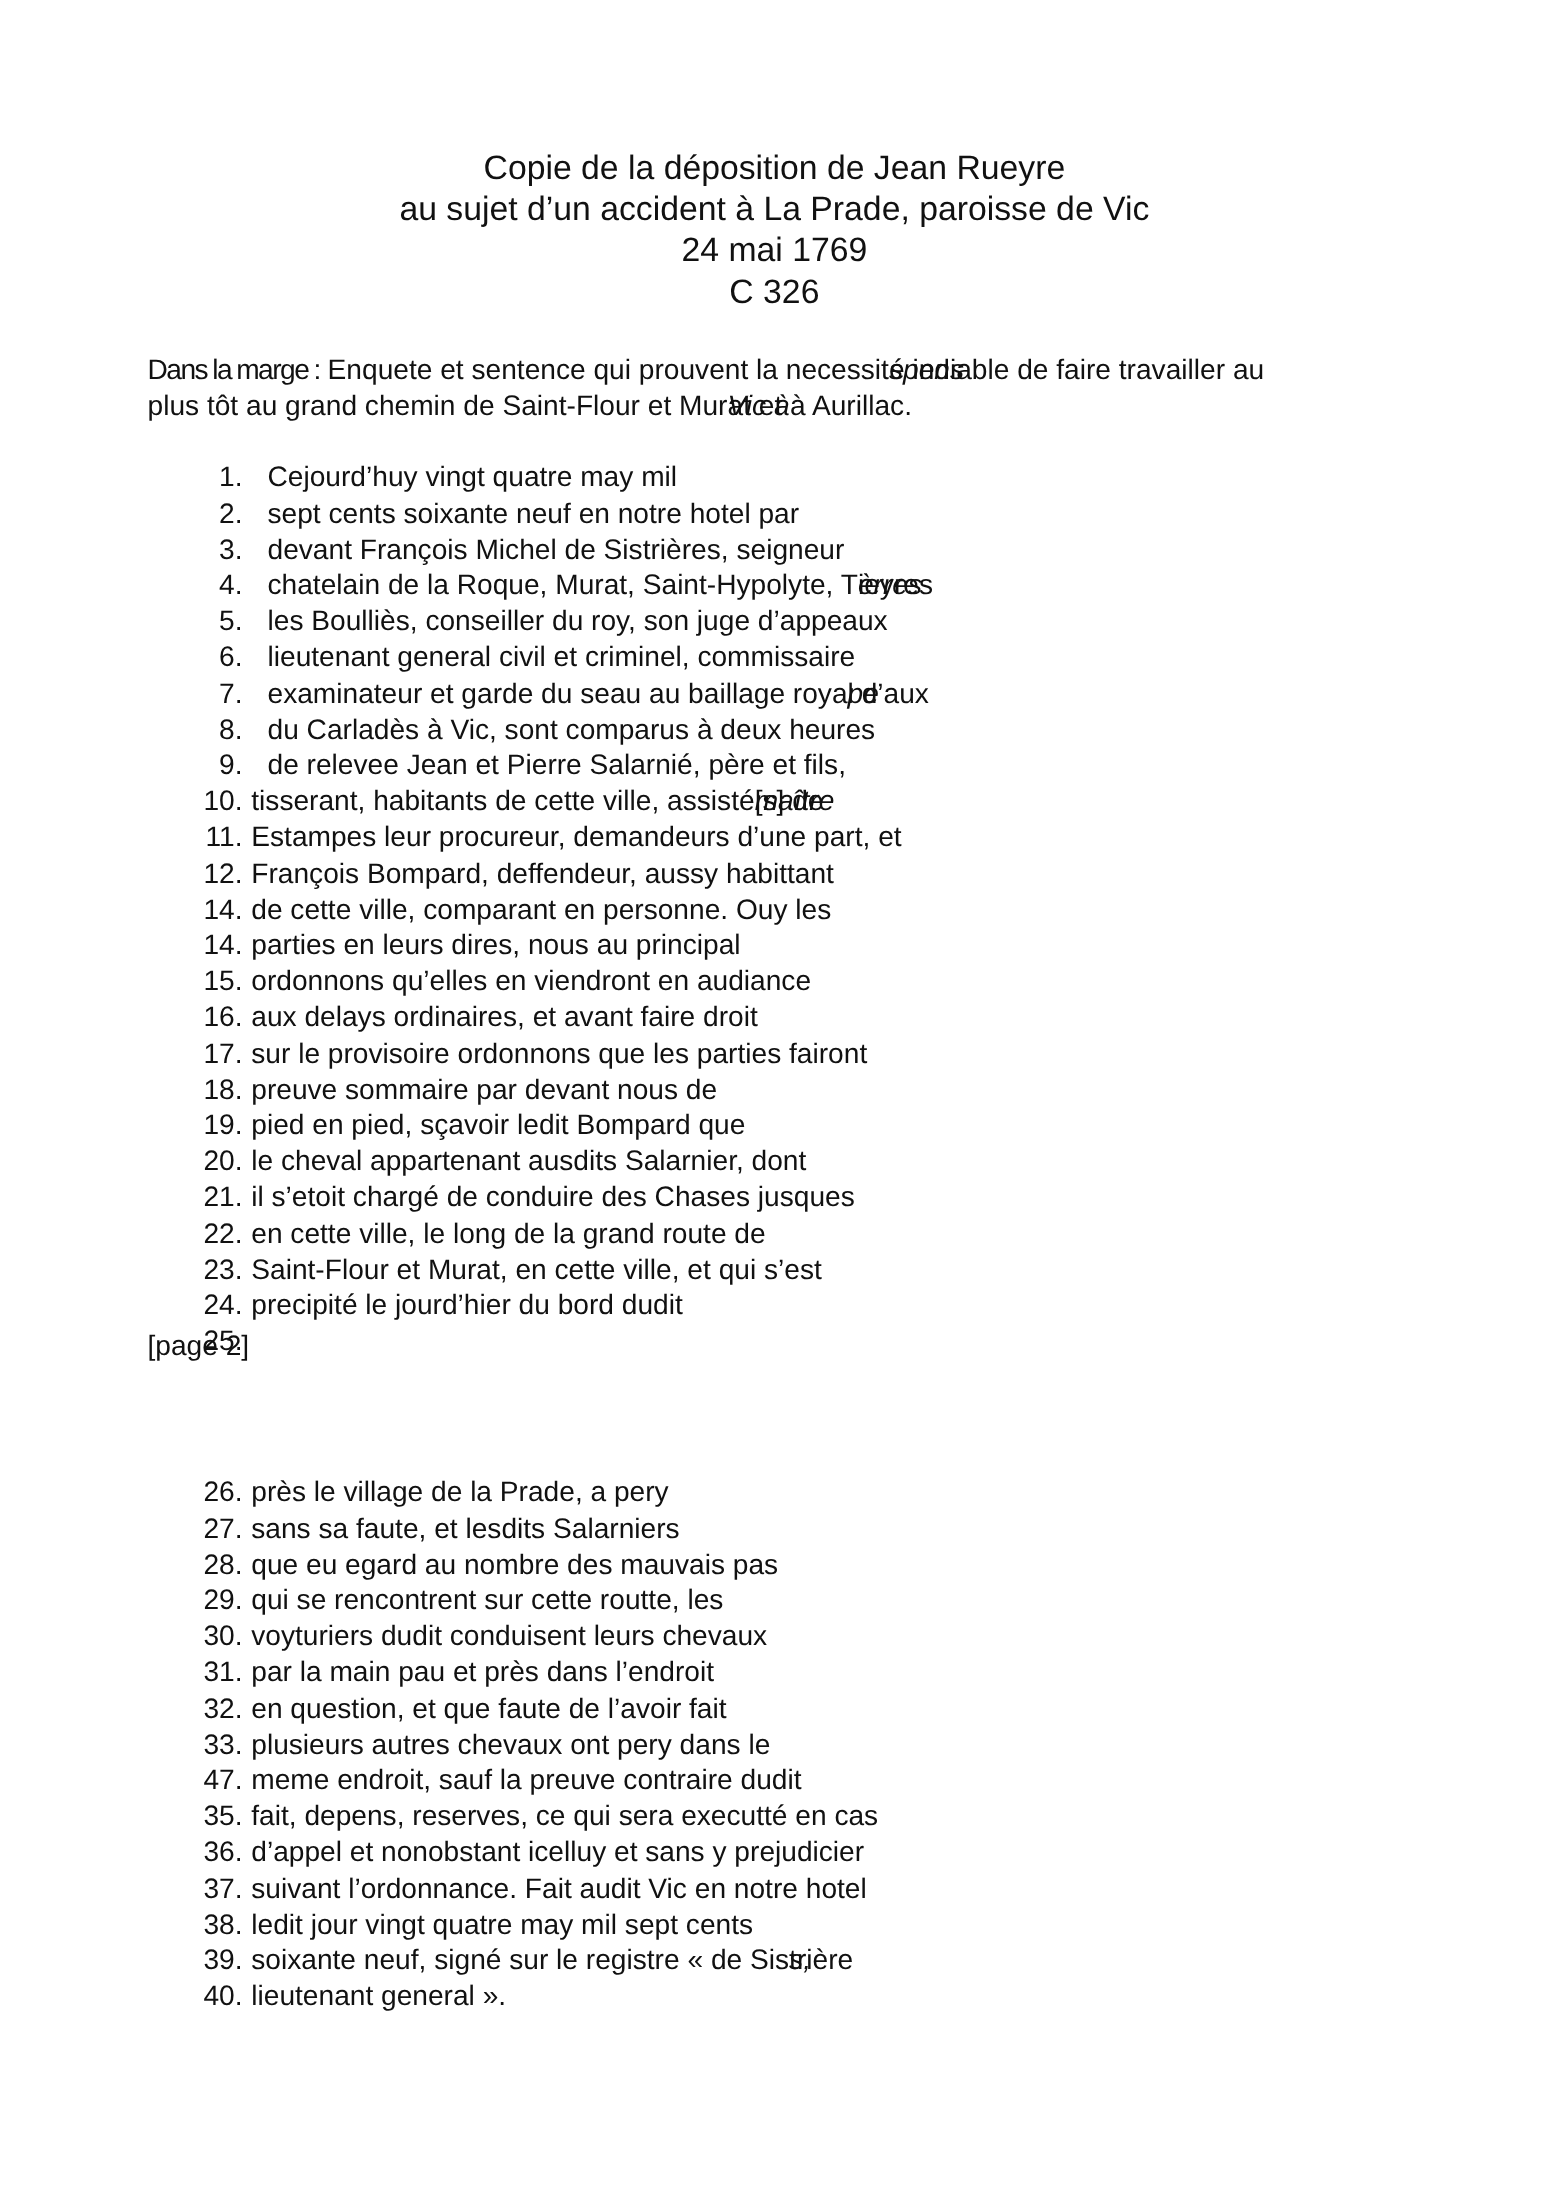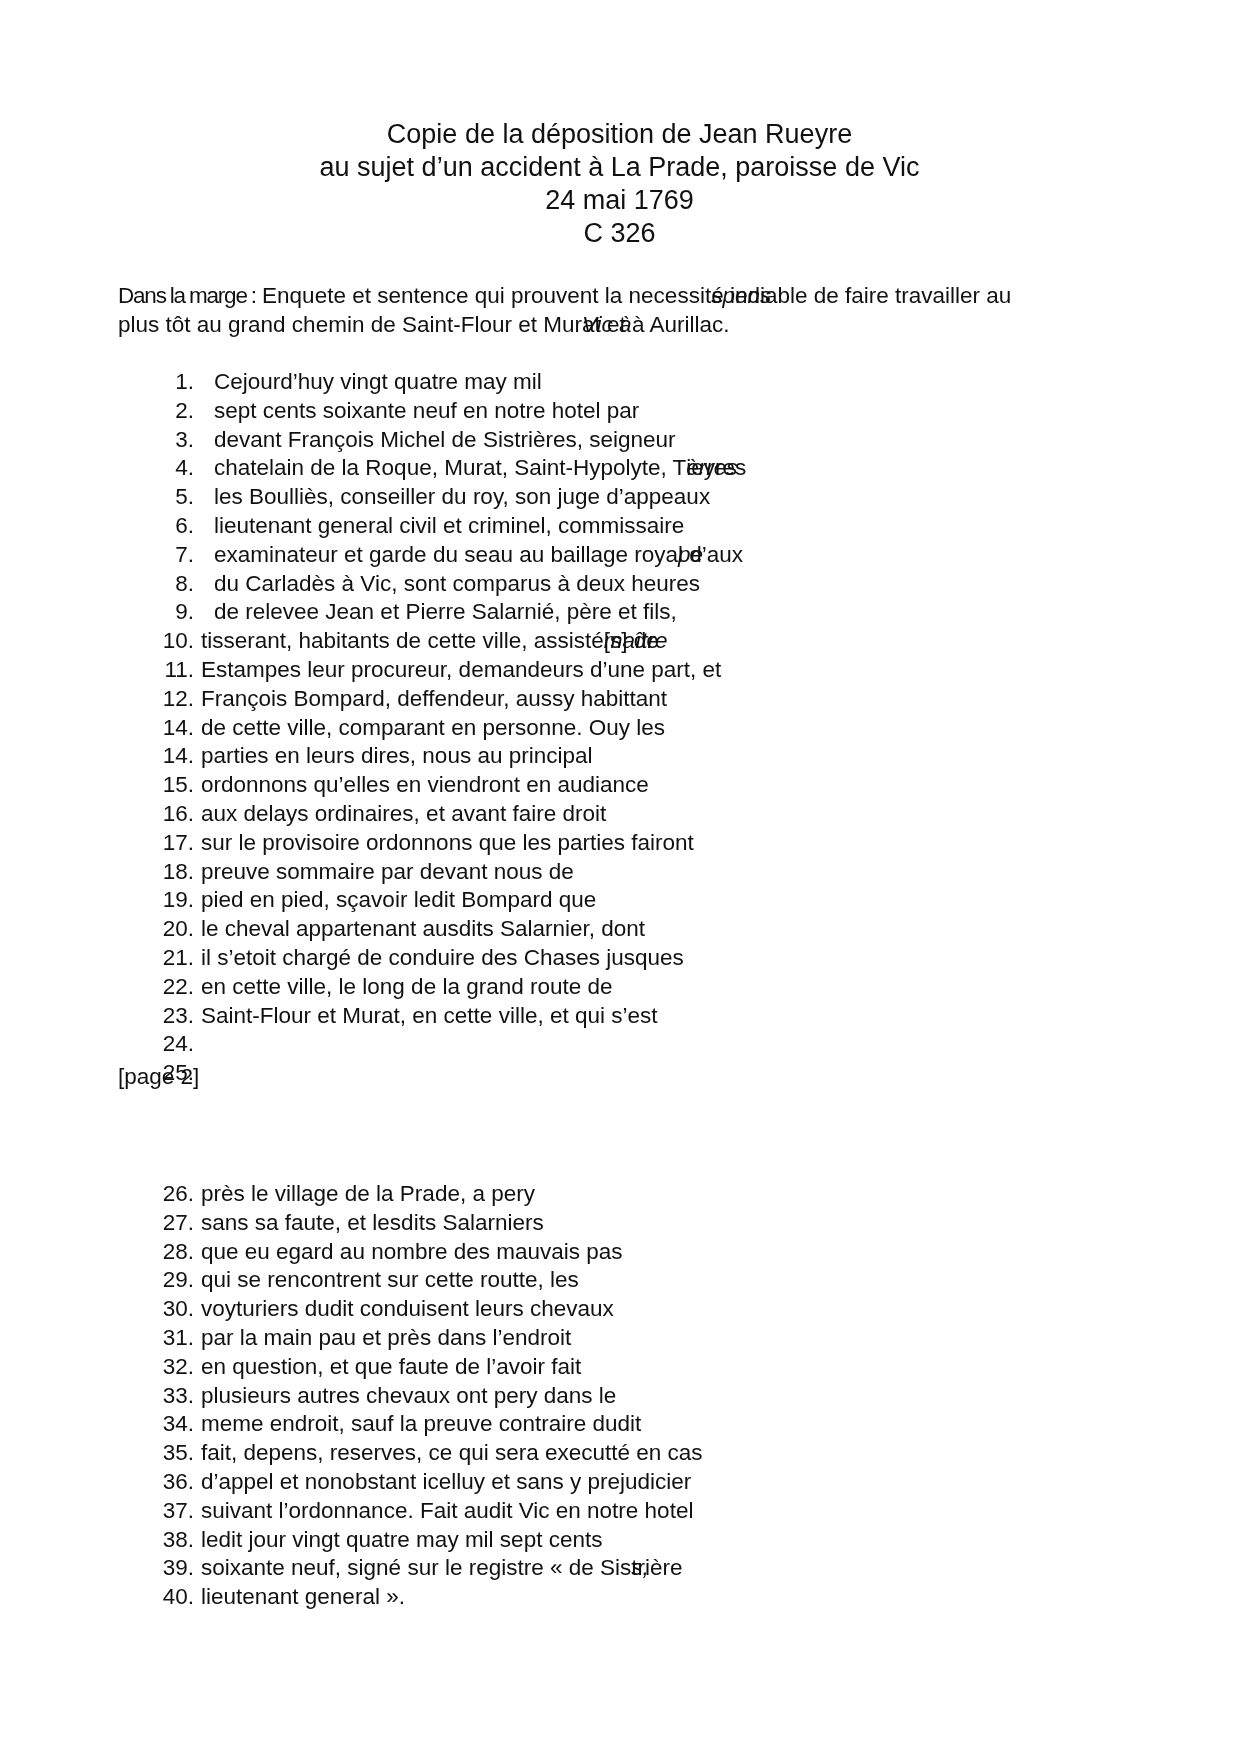--- a/index.html
+++ b/index.html
@@ -138,20 +138,21 @@
     <li>
       <span class="num two">22.</span>
       <span class="txt"><span>en cette ville, le long de la grand route de</span></span>
     </li>
     <li>
       <span class="num two">23.</span>
       <span class="txt"><span>Saint-Flour et Murat, en cette ville, et qui s’est</span></span>
     </li>
     <li>
       <span class="num two">24.</span>
+      <span class="txt"><span>precipité le jourd’hier du bord dudit</span></span>
     </li>
     <li>
       <span class="num two">25.</span>
     </li>
   </ol>
 
 <div class="page-marker">[page 2]</div>
 
 <ol class="list" id="list-b">
     <li>
@@ -180,21 +181,21 @@
     </li>
     <li>
       <span class="num two">32.</span>
       <span class="txt"><span>en question, et que faute de l’avoir fait</span></span>
     </li>
     <li>
       <span class="num two">33.</span>
       <span class="txt"><span>plusieurs autres chevaux ont pery dans le</span></span>
     </li>
     <li>
-      <span class="num two">34.</span>
+      <span class="num two">47.</span>
       <span class="txt"><span>meme endroit, sauf la preuve contraire dudit</span></span>
     </li>
     <li>
       <span class="num two">35.</span>
       <span class="txt"><span>fait, depens, reserves, ce qui sera executté en cas</span></span>
     </li>
     <li>
       <span class="num two">36.</span>
       <span class="txt"><span>d’appel et nonobstant icelluy et sans y prejudicier</span></span>
     </li>

